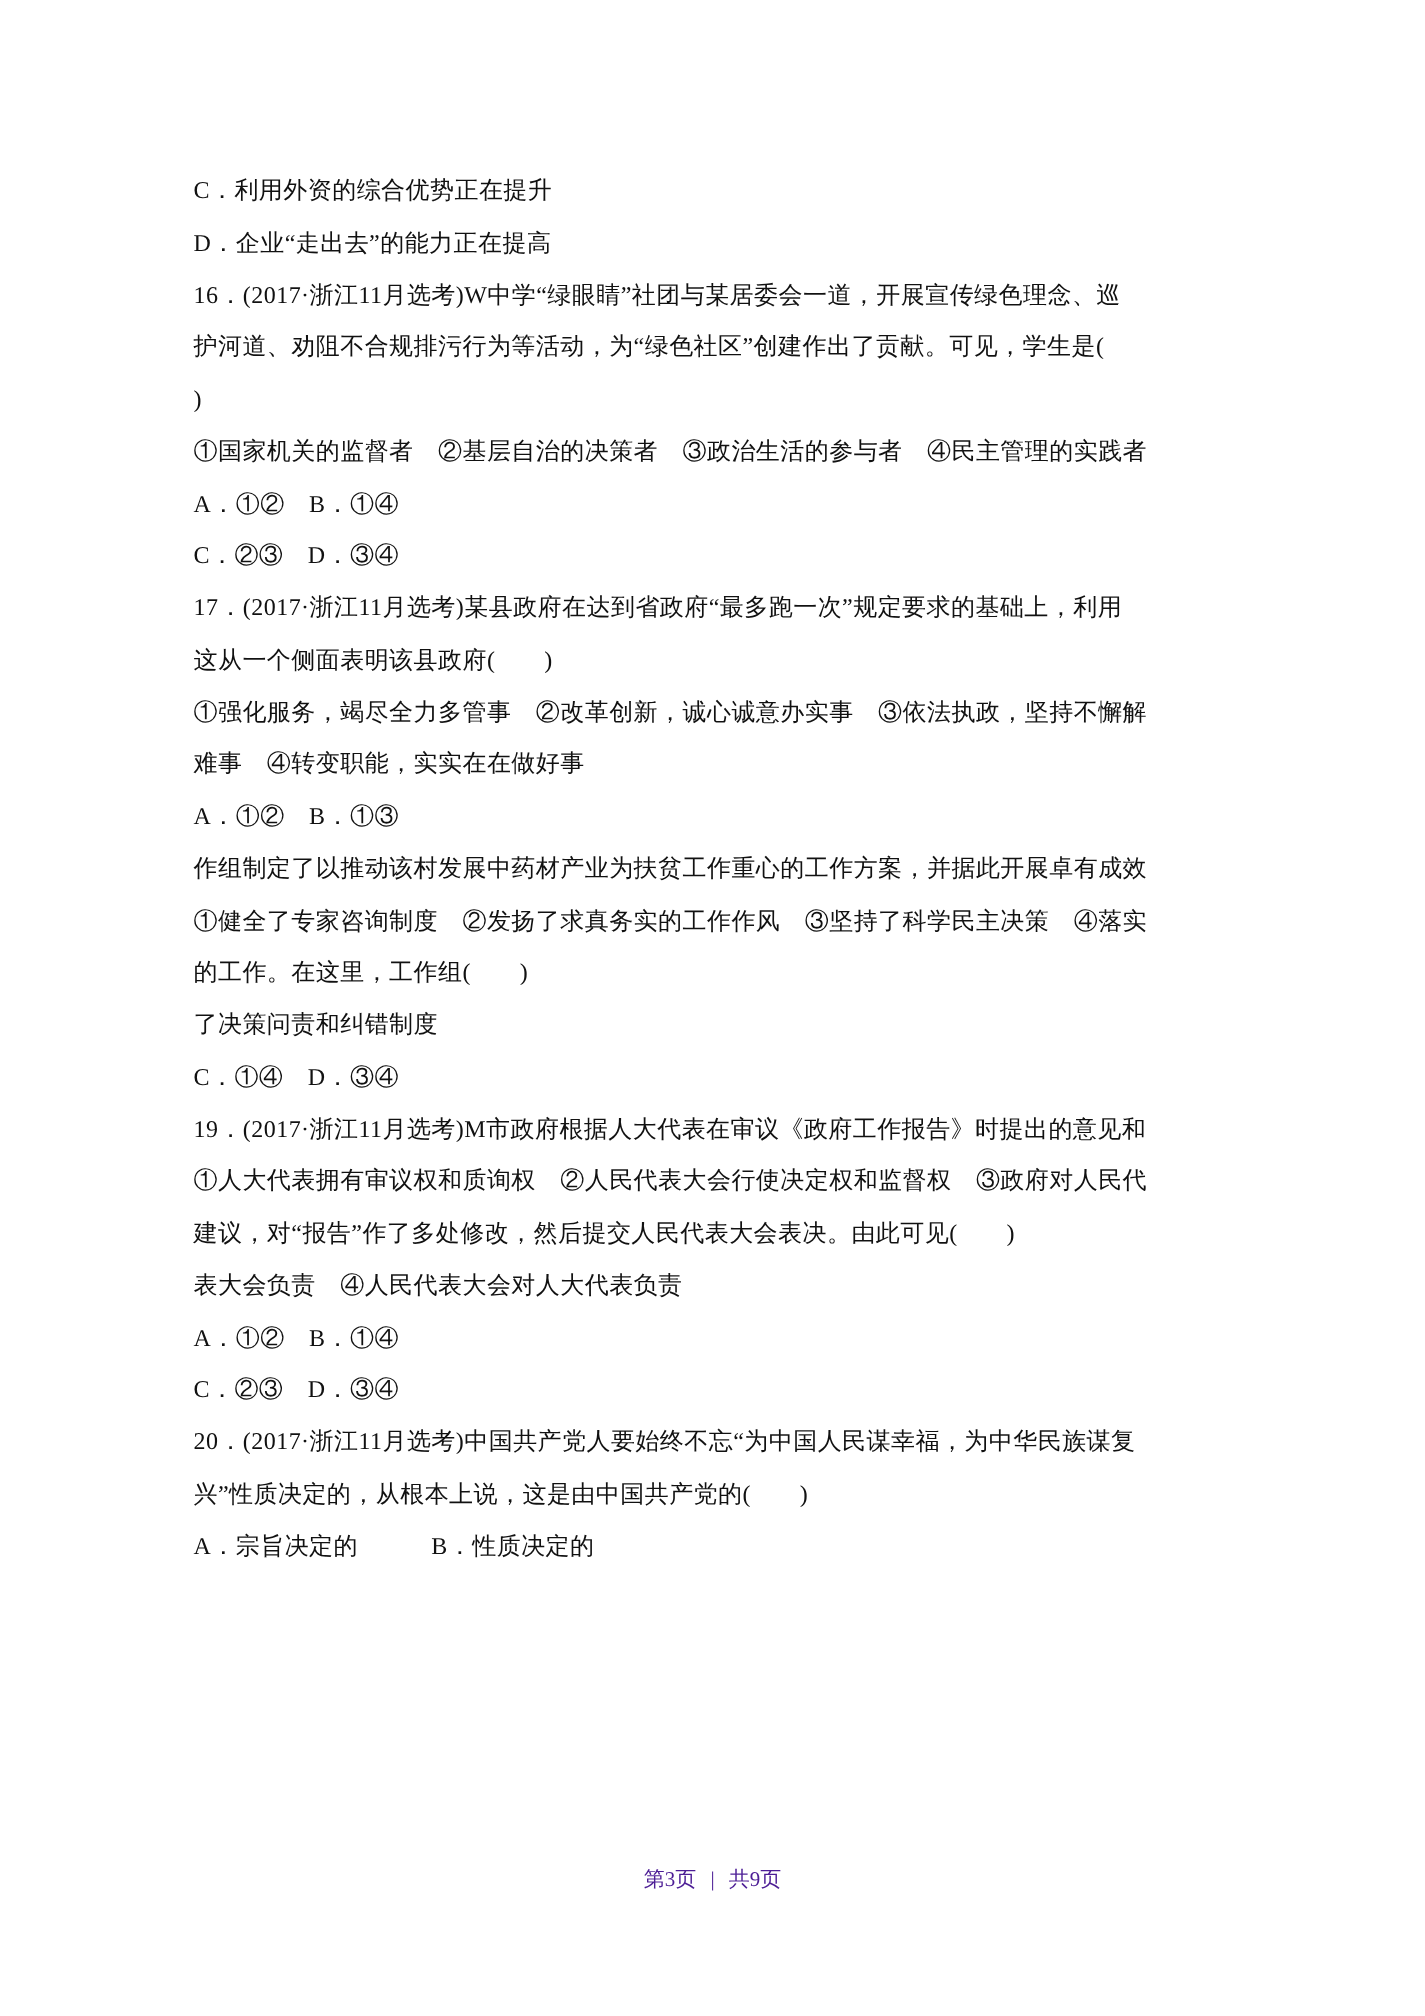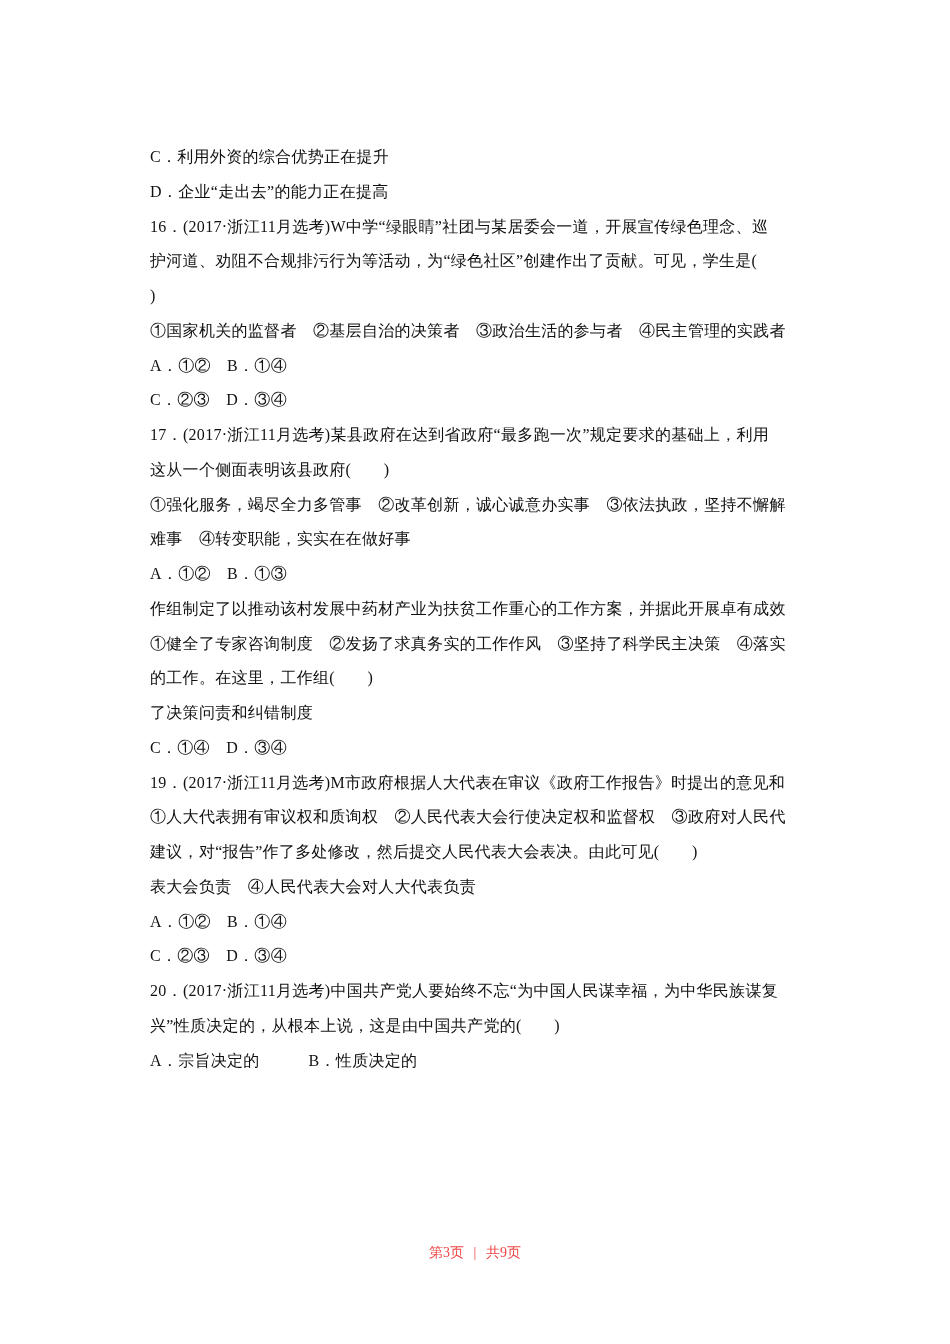--- a/index.html
+++ b/index.html
@@ -18,40 +18,39 @@
     .page {
       position: absolute;
       left: 0;
       top: 0;
       width: 950px;
       height: 1344px;
       background: #ffffff;
     }
     .content {
       position: absolute;
-      left: 150px;
+      left: 129px;
       top: 116px;
       width: 665px;
-      margin-top: 29px;
     }
     .line {
       height: 34.75px;
       line-height: 24px;
       font-size: 16px;
       white-space: nowrap;
       letter-spacing: 0.3px;
     }
     .footer {
       position: absolute;
       top: 1244px;
       left: 0;
       width: 950px;
       text-align: center;
       font-size: 14px;
-      color: #ef4444;
+      color: #4c1d95;
     }
     .footer .sep {
       display: inline-block;
       margin: 0 6px;
     }
   </style>
 </head>
 <body>
 
 <div class="page">

